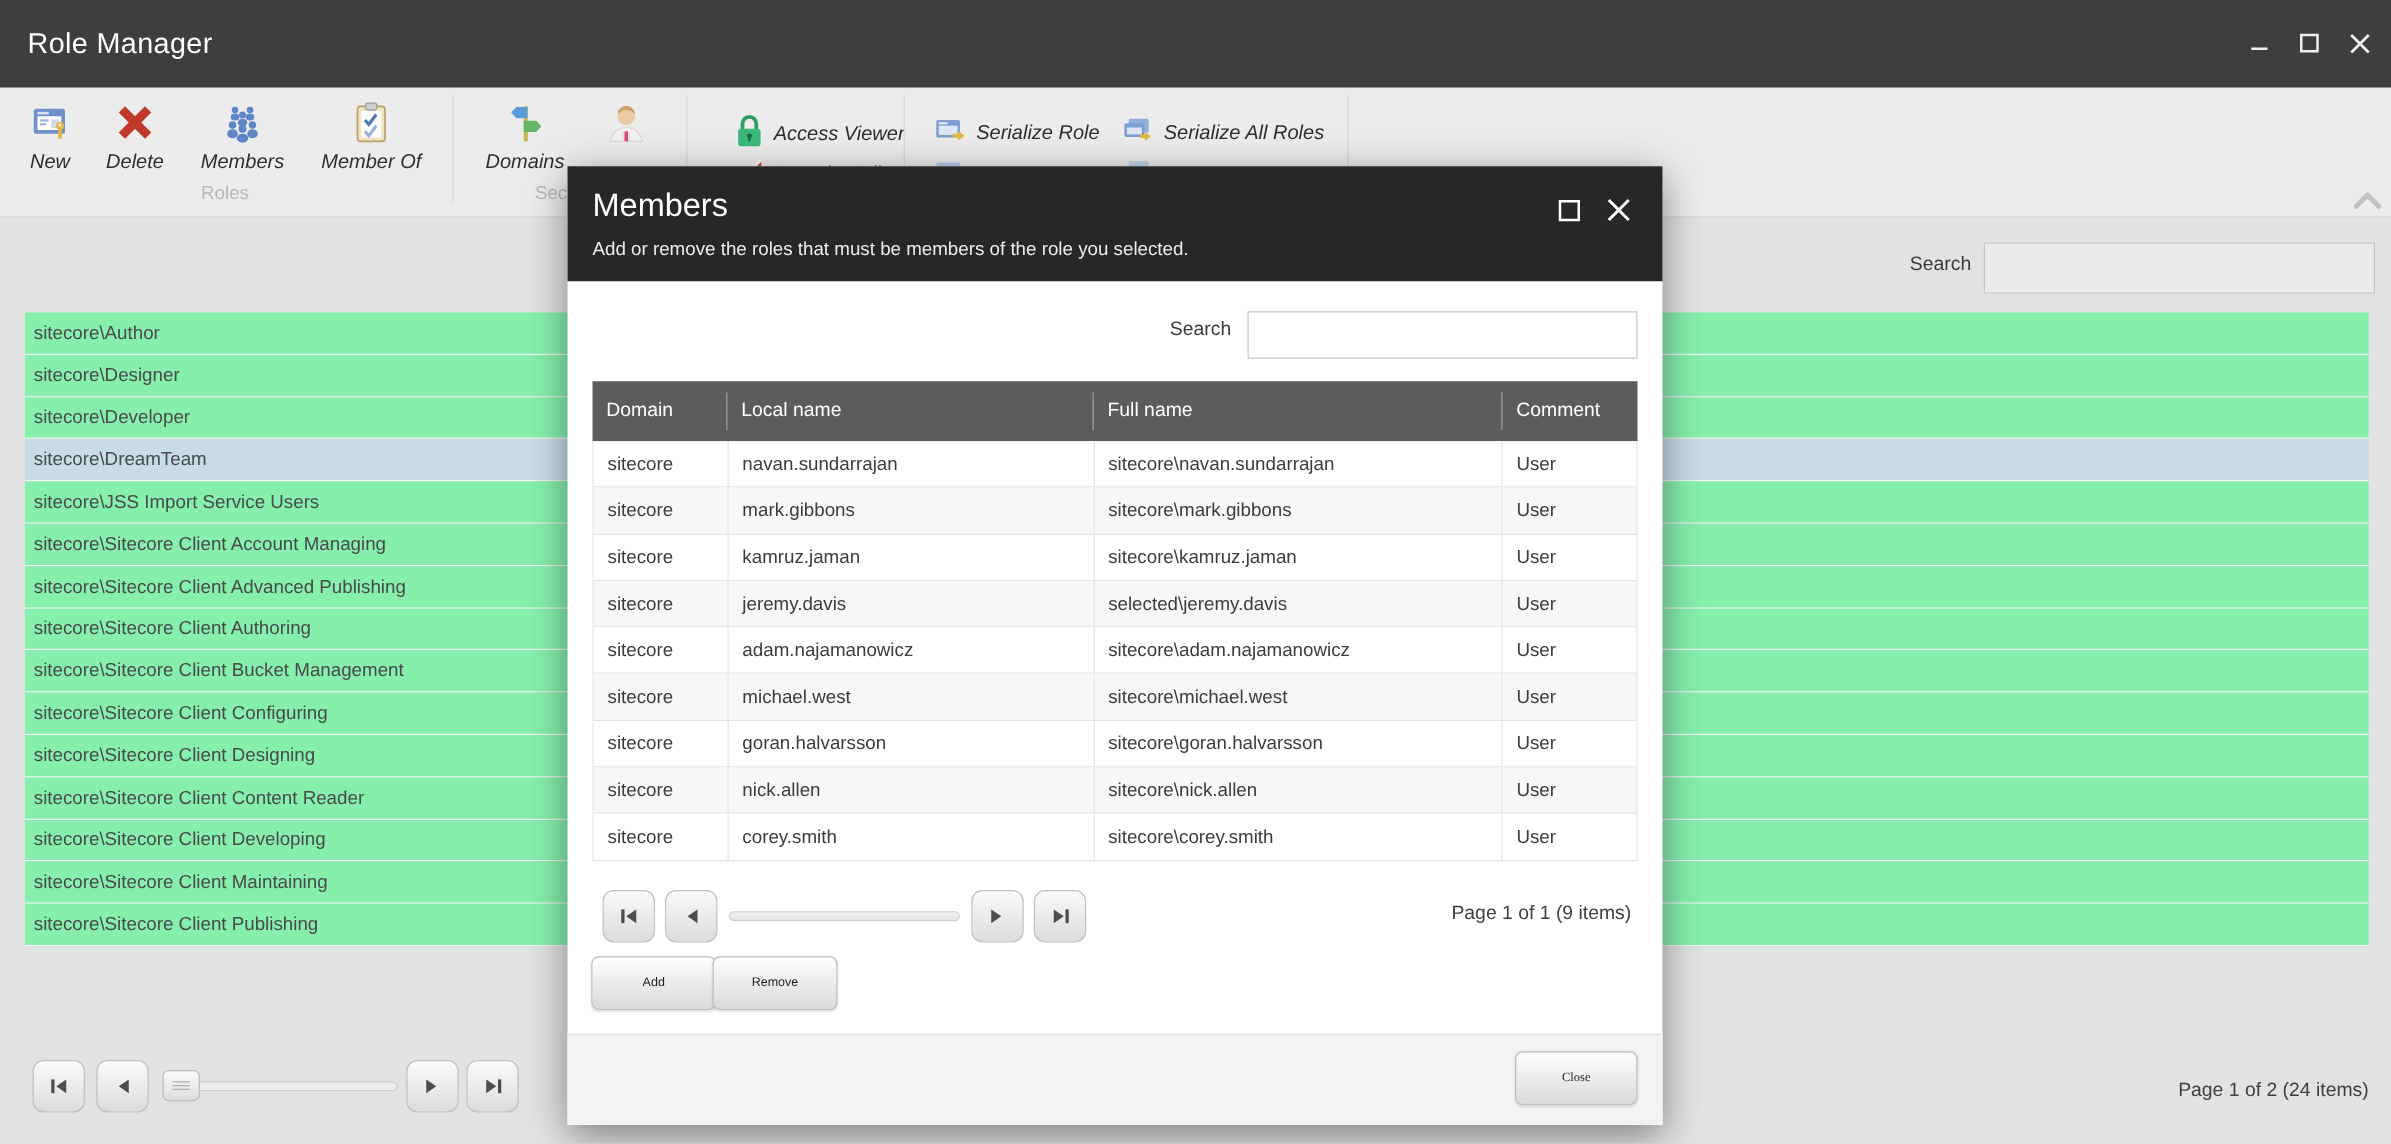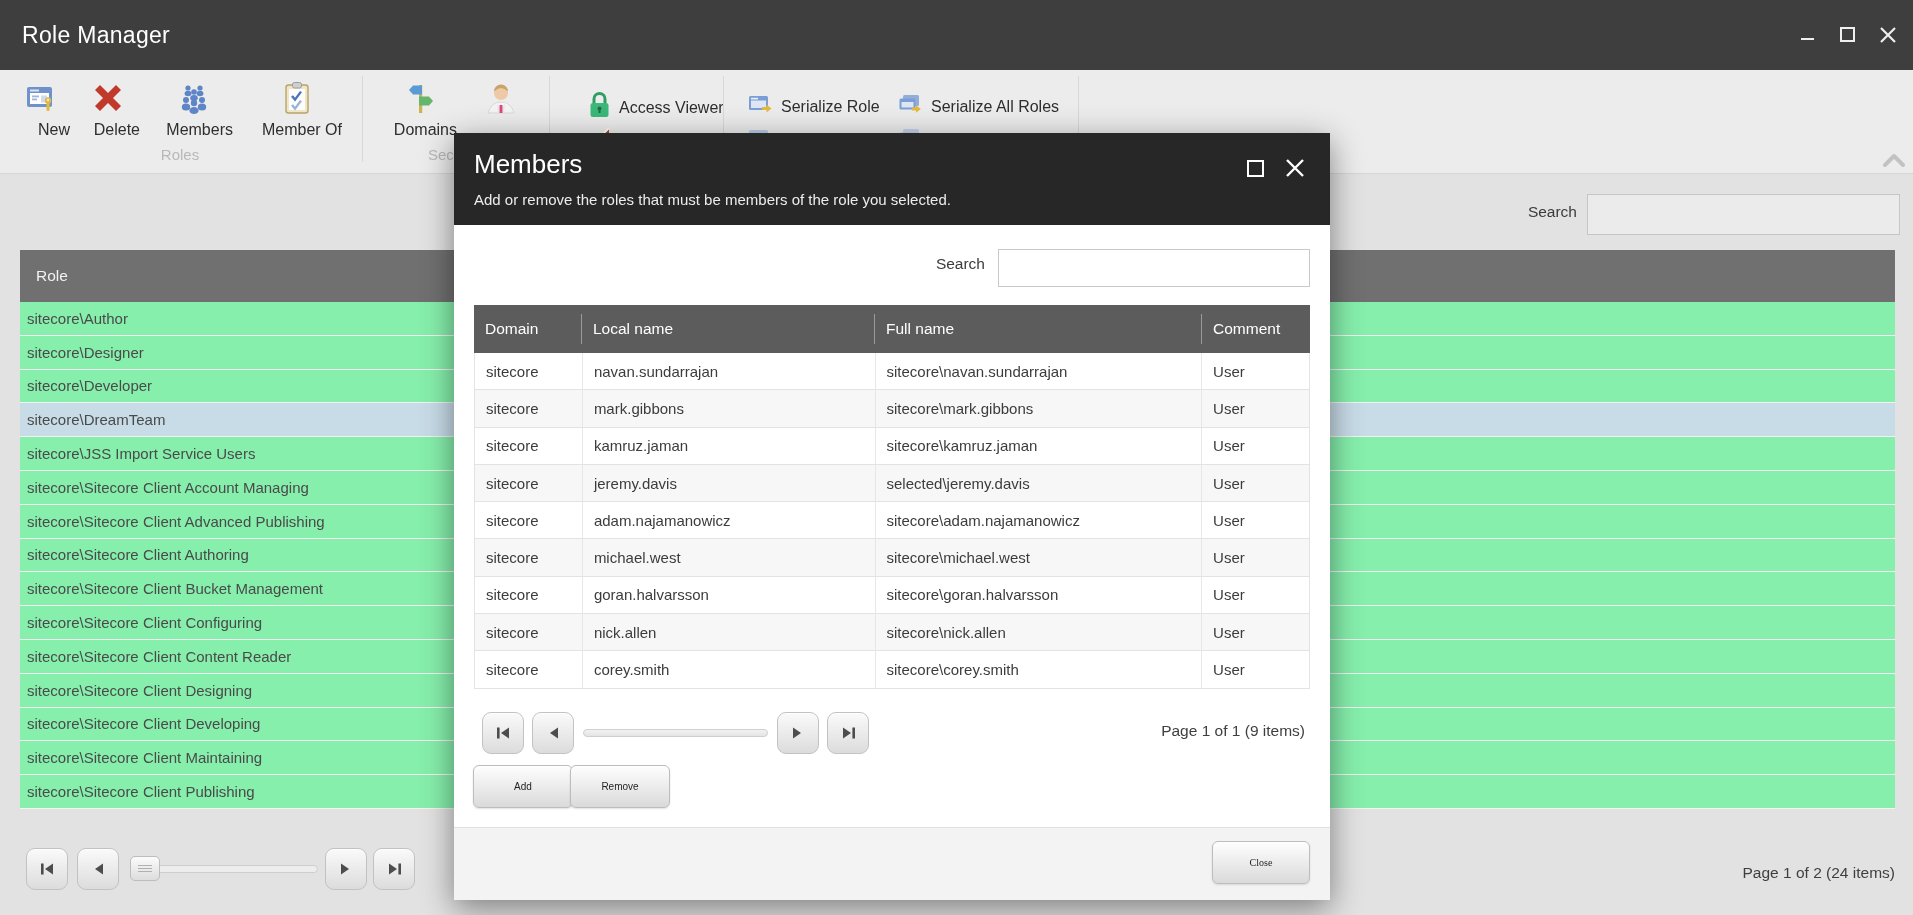--- a/index.html
+++ b/index.html
@@ -9,23 +9,23 @@
 
   
   .titlebar { position:absolute; left:0; top:0; width:1913px; height:70px; background:#3e3e3e; z-index:3; }
   .title-text { position:absolute; left:22px; top:50%; transform:translateY(-50%); font-size:23px; color:#fff; letter-spacing:.3px; }
   .win-controls { position:absolute; right:16px; top:0; height:100%; display:flex; align-items:center; gap:22px; }
   .win-btn { width:18px; height:18px; display:flex; align-items:center; justify-content:center; cursor:pointer; }
 
   
   .toolbar { position:absolute; left:0; top:70px; width:1913px; height:104px; background:#ececec; border-bottom:1px solid #d6d6d6; z-index:2; }
   .tb-sep { position:absolute; top:6px; height:86px; width:1px; background:#d8d8d8; }
-  .tb-big { position:absolute; top:10px; text-align:right; cursor:pointer; }
+  .tb-big { position:absolute; top:10px; text-align:center; cursor:pointer; }
   .tb-big .tb-icon { width:36px; height:36px; margin:0 auto; }
-  .tb-label { font-size:16px; color:#2e2e2e; margin-top:5px; white-space:nowrap; }
+  .tb-label { font-size:16px; color:#2e2e2e; margin-top:5px; white-space:nowrap;font-style:italic; }
   .tb-caption { position:absolute; top:76px; font-size:15px; color:#b8b8b8; text-align:center; width:110px; }
   .tb-small { position:absolute; display:flex; align-items:center; gap:8px; cursor:pointer; }
   .tb-small .tb-label { margin-top:0; }
   .ribbon-chevron { position:absolute; left:1882px; top:82px; width:24px; height:16px; cursor:pointer; }
 
   
   .main-search-label { position:absolute; right:336px; top:203px; font-size:15.5px; color:#3b3b3b; }
   .main-search-input { position:absolute; left:1587px; top:194px; width:313px; height:41px; background:#ebebeb; border:1px solid #c6c6c6; font-size:15px; padding:0 10px; color:#333; outline:none; }
 
   
@@ -265,36 +265,33 @@
       <svg width="24" height="16" viewBox="0 0 24 16">
           <path d="M3 13 L12 4 L21 13" stroke="#c2c2c2" stroke-width="4" fill="none" stroke-linecap="round" stroke-linejoin="round"></path>
         </svg>
     </div>
   </div>
 
   <div class="main-search-label">Search</div>
   <input class="main-search-input" type="text" value="" style="">
 
   <div class="roles-table">
-    <div class="roles-header">
-      <span>Role</span>
-    </div>
     <div>
         <div class="role-row">sitecore\Author</div>
         <div class="role-row">sitecore\Designer</div>
         <div class="role-row">sitecore\Developer</div>
         <div class="role-row selected">sitecore\DreamTeam</div>
         <div class="role-row">sitecore\JSS Import Service Users</div>
         <div class="role-row">sitecore\Sitecore Client Account Managing</div>
         <div class="role-row">sitecore\Sitecore Client Advanced Publishing</div>
         <div class="role-row">sitecore\Sitecore Client Authoring</div>
         <div class="role-row">sitecore\Sitecore Client Bucket Management</div>
         <div class="role-row">sitecore\Sitecore Client Configuring</div>
+        <div class="role-row">sitecore\Sitecore Client Designing</div>
         <div class="role-row">sitecore\Sitecore Client Content Reader</div>
-        <div class="role-row">sitecore\Sitecore Client Designing</div>
         <div class="role-row">sitecore\Sitecore Client Developing</div>
         <div class="role-row">sitecore\Sitecore Client Maintaining</div>
         <div class="role-row">sitecore\Sitecore Client Publishing</div>
       </div>
   </div>
 
   <div>
     <div class="pg-btn" style="left:26px; top:848px;">
       <svg width="15" height="14" viewBox="0 0 15 14">
           <rect x="1" y="1.5" width="2.6" height="11" fill="#4d4d4d"></rect>

